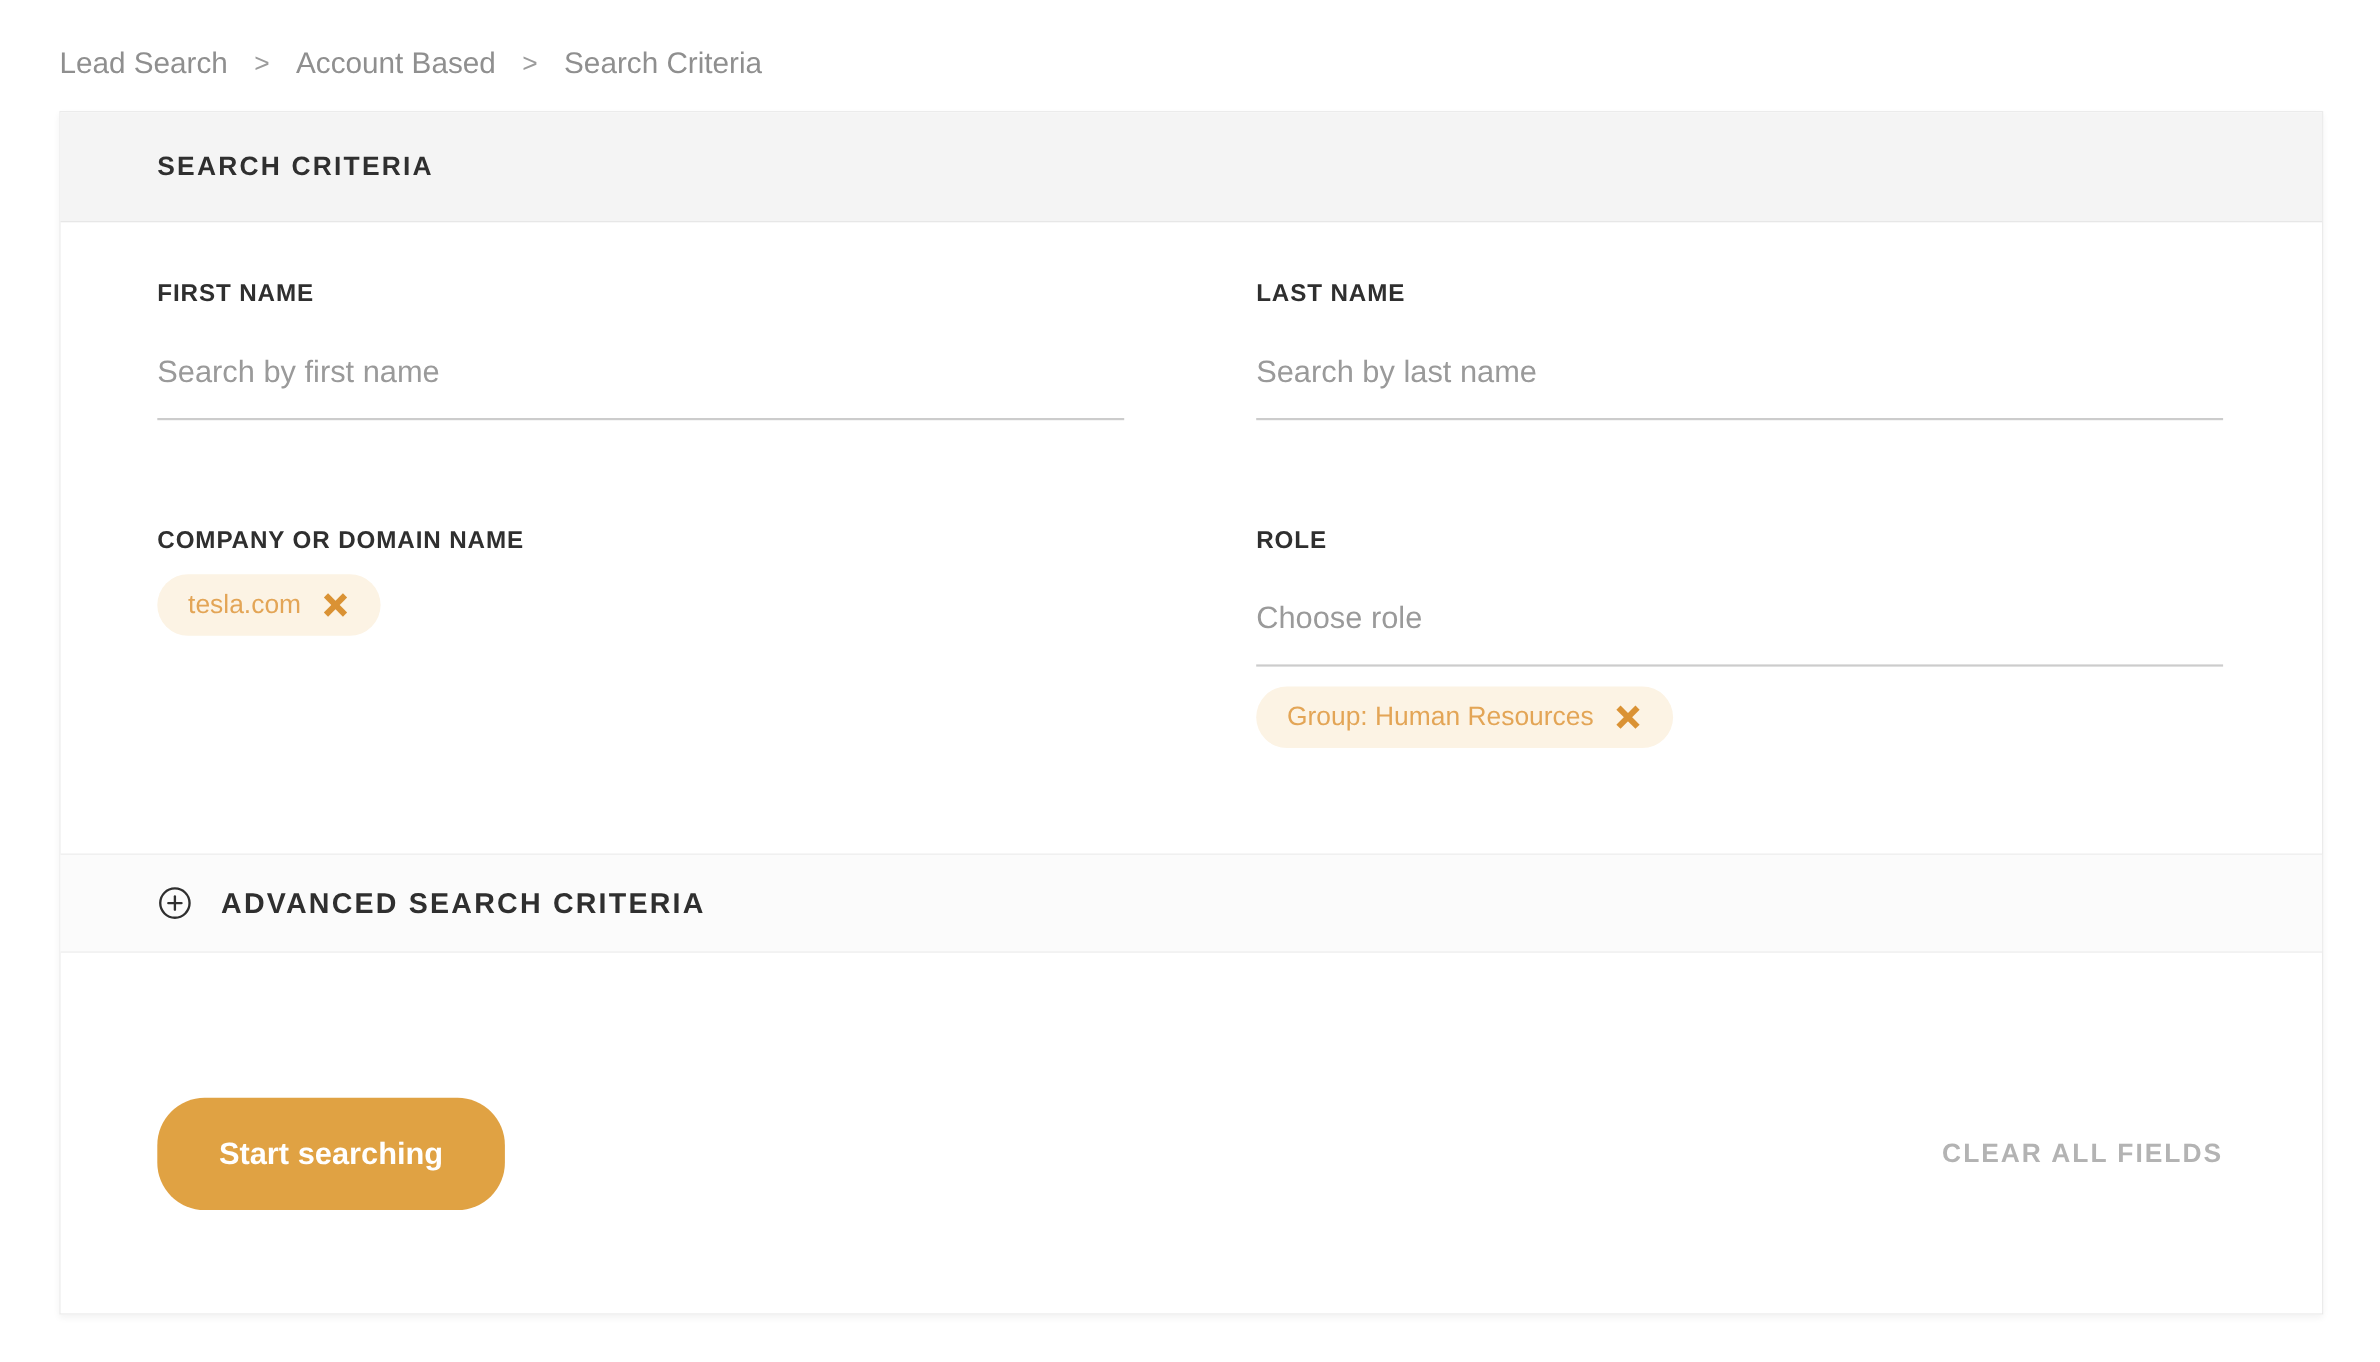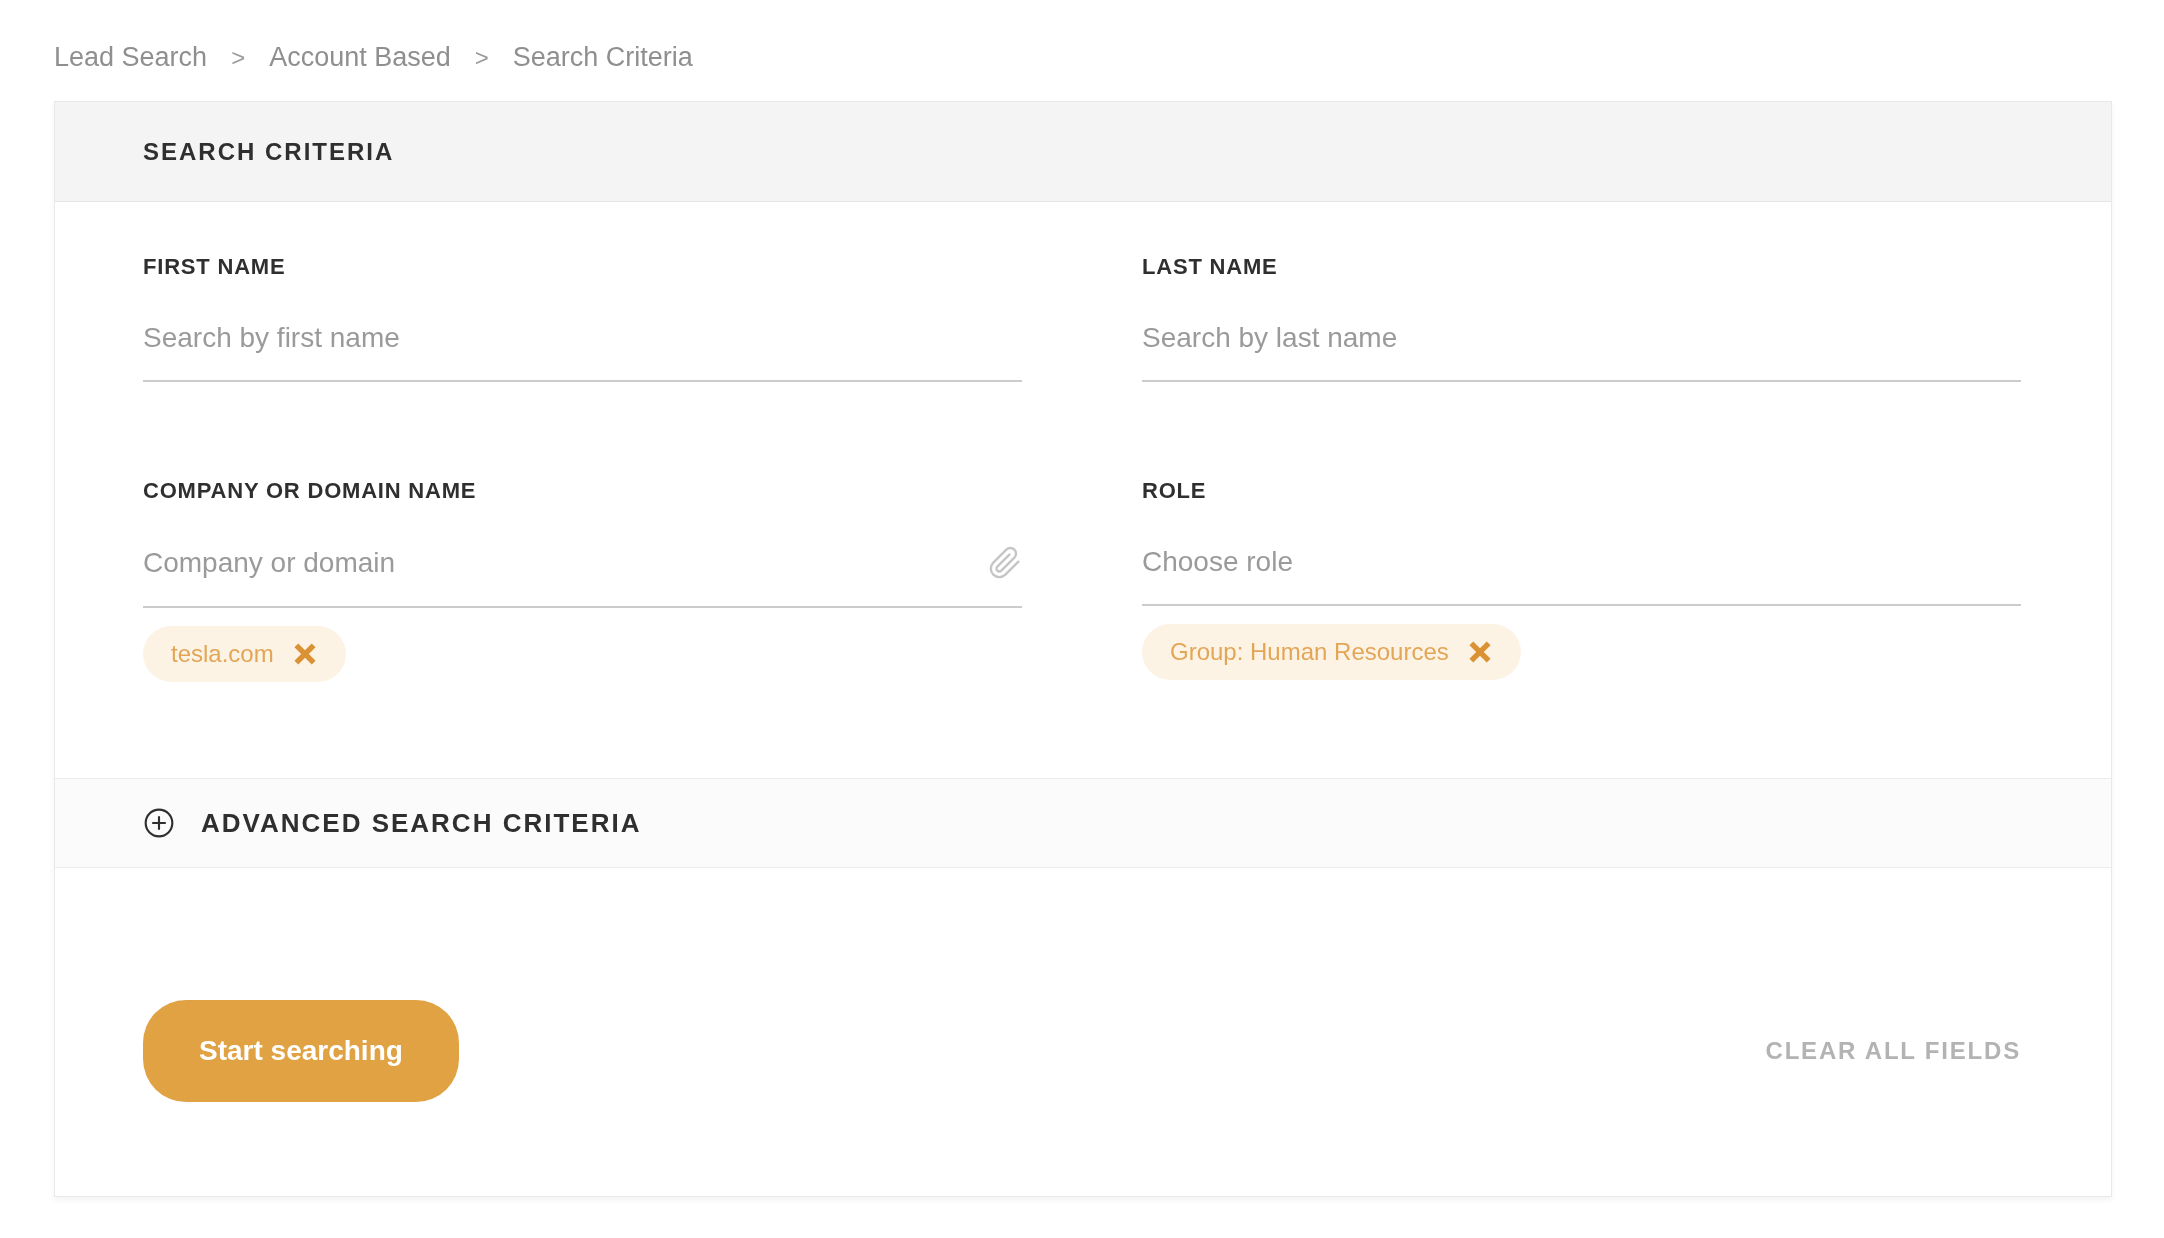--- a/index.html
+++ b/index.html
@@ -127,28 +127,20 @@
         <div class="field-label">LAST NAME</div>
         <div class="input-wrap">
           <input class="text-input" type="text" placeholder="Search by last name" style="">
         </div>
       </div>
     </div>
 
     <div class="form-row">
       <div class="field">
         <div class="field-label">COMPANY OR DOMAIN NAME</div>
-        <div class="input-wrap">
-          <input class="text-input" type="text" placeholder="Company or domain" style="">
-          <span class="paperclip">
-            <svg width="34" height="34" viewBox="0 0 24 24" fill="none" stroke="#c6c6c6" stroke-width="1.7" stroke-linecap="round" stroke-linejoin="round">
-              <path d="M21.44 11.05l-9.19 9.19a6 6 0 0 1-8.49-8.49l9.19-9.19a4 4 0 0 1 5.66 5.66l-9.2 9.19a2 2 0 0 1-2.83-2.83l8.49-8.48"></path>
-            </svg>
-          </span>
-        </div>
         <div class="tags">
           <span class="tag">
             <span class="tag-label">tesla.com</span>
             <span class="tag-close">
               <svg width="26" height="26" viewBox="0 0 24 24" fill="none" stroke="#da9234" stroke-width="5">
                 <line x1="4" y1="4" x2="20" y2="20"></line>
                   <line x1="20" y1="4" x2="4" y2="20"></line>
               </svg>
             </span>
           </span>

